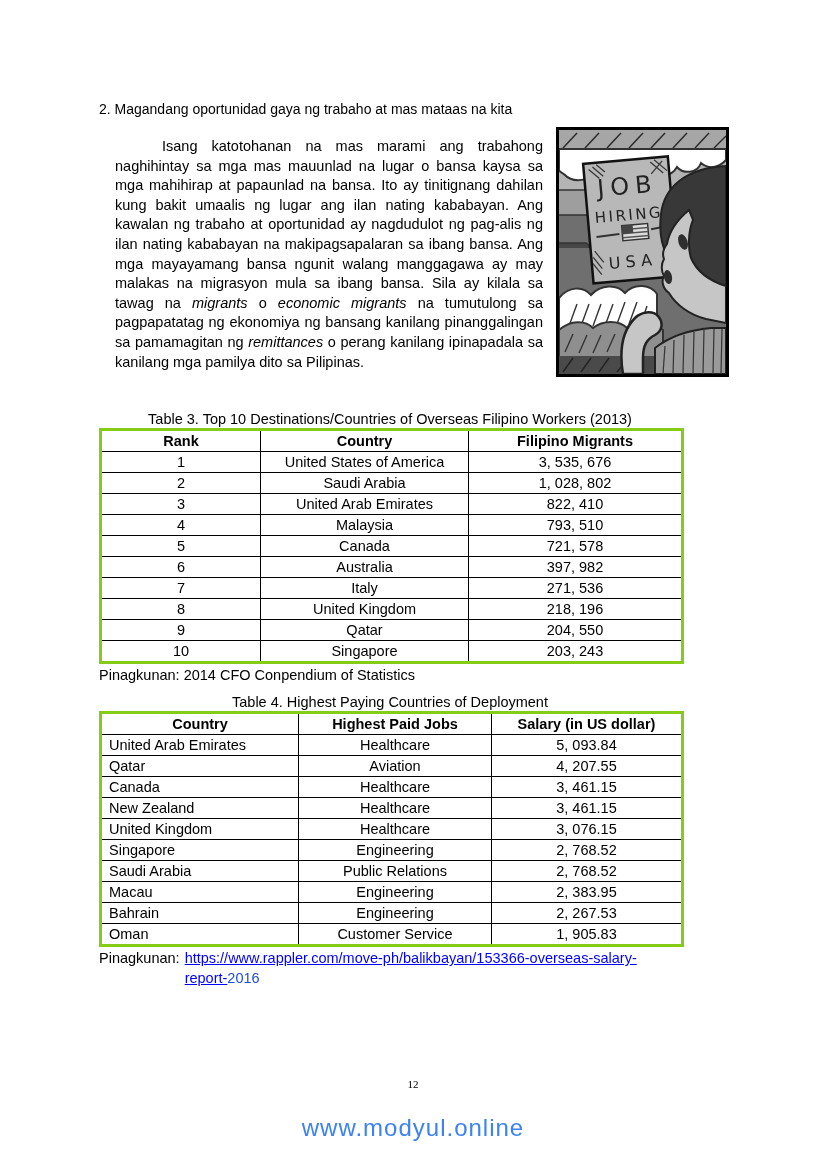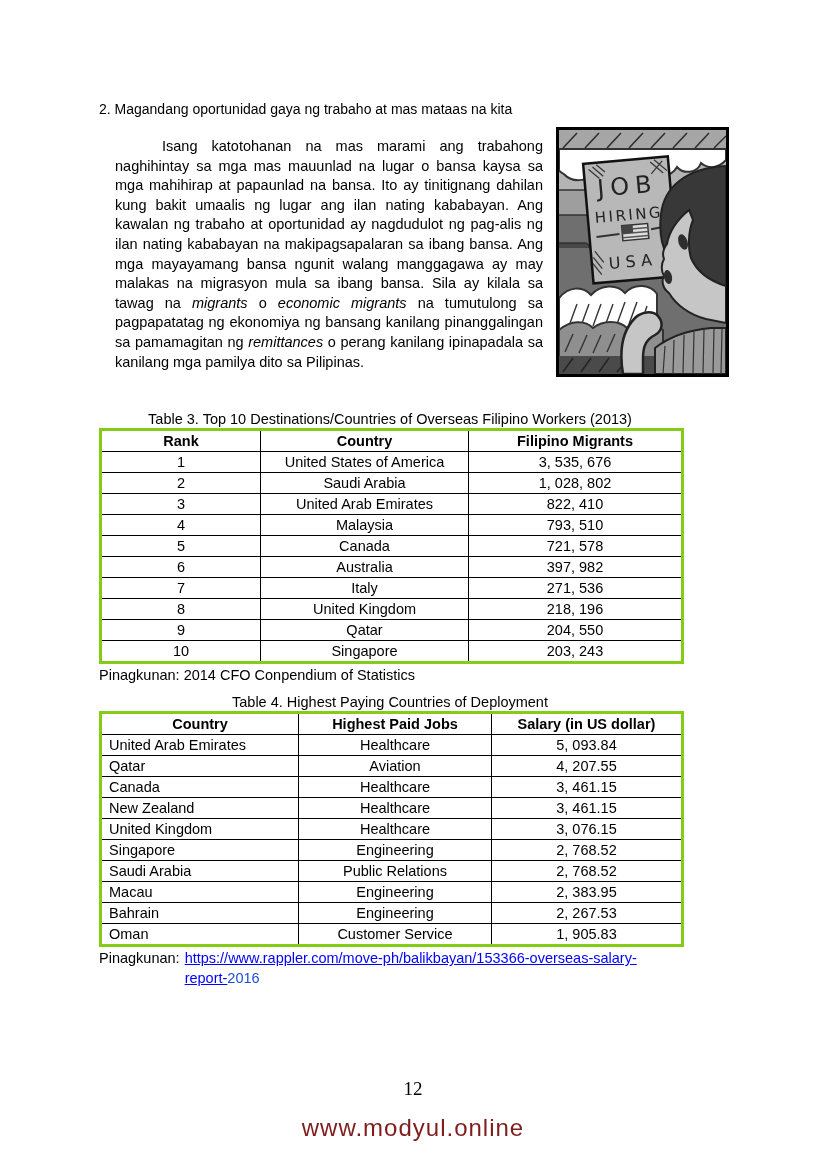--- a/index.html
+++ b/index.html
@@ -36,25 +36,25 @@
   .t3 col.c1 { width:160px; } .t3 col.c2 { width:208px; } .t3 col.c3 { width:214px; }
   .t4 col.c1 { width:198px; } .t4 col.c2 { width:193px; } .t4 col.c3 { width:191px; }
   .t4 tbody td:first-child { text-align:left; padding-left:7px; }
   .source { font-size:14.5px; line-height:20px; margin-top:1px; }
   .source-flex { display:flex; }
   .src-label { margin-right:5px; }
   .src-link a { color:#0000ff; text-decoration:underline; cursor:pointer; }
   .src-suffix { color:#1d4ed8; text-decoration:none; }
   .page-number {
     position:absolute; top:1078px; left:0; width:100%;
-    text-align:center; font-family:"Liberation Serif", serif; font-size:19px;
+    text-align:center; font-family:"Liberation Serif", serif; font-size:11px;
   }
   .watermark {
     position:absolute; top:1114px; left:0; width:100%;
-    text-align:center; font-size:24px; color:#7f1d1d; letter-spacing:1px;
+    text-align:center; font-size:24px; color:#3b82f6; letter-spacing:1px;
   }
   .poster-text { font-family:"DejaVu Sans", sans-serif; fill:#222; }
 </style>
 </head>
 <body>
 
 <div class="page">
   <div class="content">
 
     <div class="heading">2. Magandang oportunidad gaya ng trabaho at mas mataas na kita</div>

